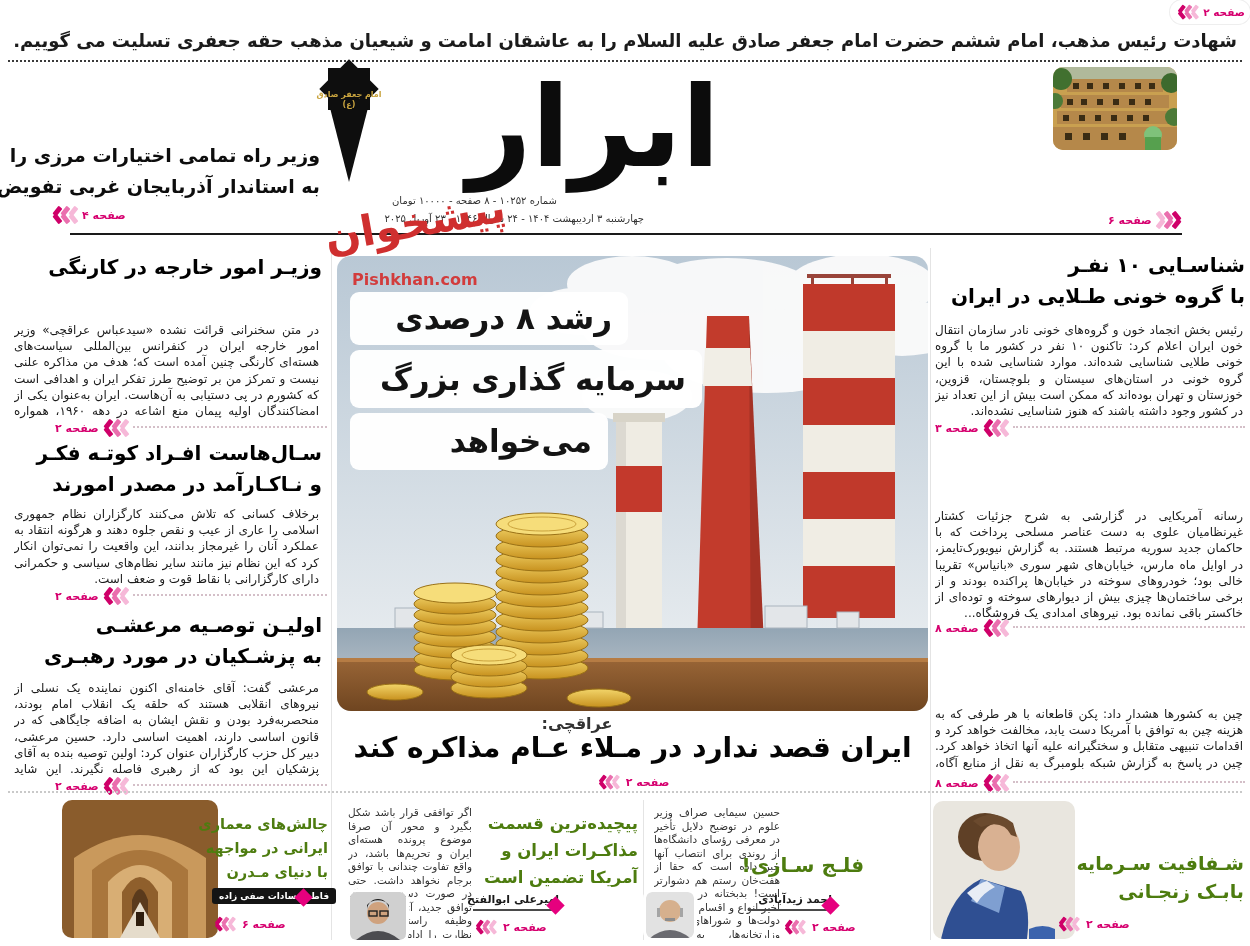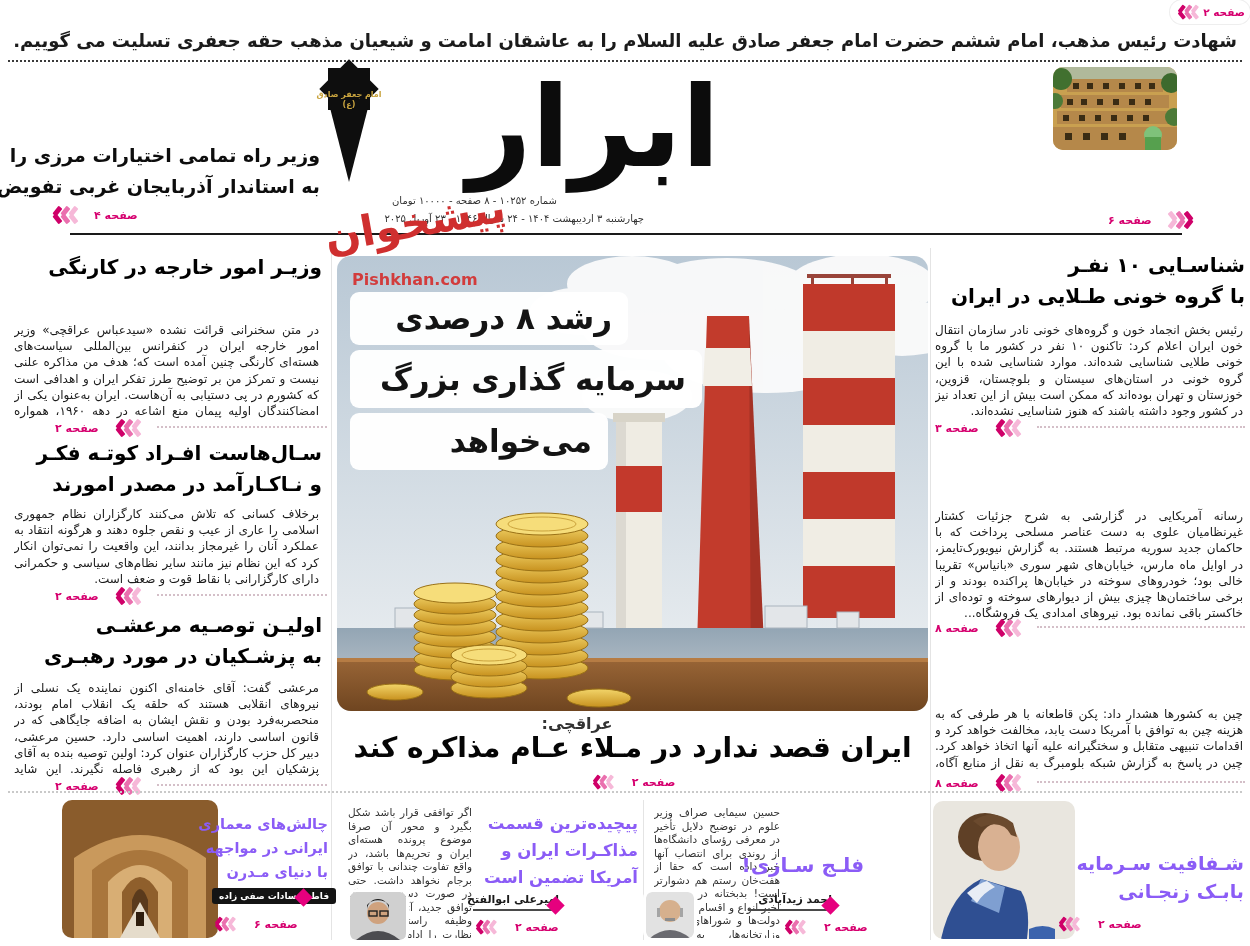--- a/index.html
+++ b/index.html
@@ -28,21 +28,21 @@
   .wm-en{left:352px;top:270px;color:#d23c3c;font-size:16px;font-weight:700;z-index:30;direction:ltr;}
 
   
   .t-right{text-align:right;}
   .hl-left-title{left:8px;top:140px;width:312px;font-size:19px;font-weight:800;line-height:31px;color:#0d0d0d;white-space:nowrap;}
   .mas-title{left:955px;top:152px;width:222px;font-size:18px;font-weight:800;line-height:26px;color:#0d0d0d;white-space:nowrap;}
   .col-title{font-size:20px;font-weight:800;line-height:31px;color:#000;white-space:nowrap;}
   .col-body{font-size:12px;line-height:16.2px;color:#1c1c1c;text-align:justify;overflow:hidden;}
 
   
-  .pmark{position:absolute;display:flex;align-items:center;gap:16px;direction:ltr;}
+  .pmark{position:absolute;display:flex;align-items:center;gap:4px;direction:ltr;}
   .plabel{font-size:11px;font-weight:700;color:#d6006f;white-space:nowrap;}
   .chev{display:inline-flex;}
   .chev.flip{transform:scaleX(-1);}
   .chev.sm{transform:scale(.82);}
   .c{position:relative;display:inline-block;width:10px;height:17px;}
   .c+.c{margin-left:-2px;}
   .c::before,.c::after{content:"";position:absolute;left:3px;width:4.5px;height:10px;border-radius:1px;}
   .c::before{top:-1px;transform:rotate(38deg);}
   .c::after{top:7px;transform:rotate(-38deg);}
   .c1::before,.c1::after{background:#cf0069;}
@@ -58,21 +58,21 @@
         align-items:center;justify-content:center;gap:2px;direction:ltr;z-index:25;box-shadow:0 0 0 1px #eee;}
   .pill .plabel{font-size:10.5px;}
 
   .kicker{left:337px;top:714px;width:480px;text-align:center;font-size:16px;font-weight:800;color:#333;}
   .bigrow{left:337px;top:736px;width:591px;height:50px;display:flex;align-items:center;justify-content:center;
           gap:10px;direction:ltr;flex-direction:column;}
   .bighl{font-size:28px;font-weight:900;color:#050505;white-space:nowrap;}
 
   
   .photo{border-radius:10px;overflow:hidden;}
-  .bt-title{font-weight:800;color:#8b5cf6;white-space:nowrap;}
+  .bt-title{font-weight:800;color:#4d7c0f;white-space:nowrap;}
   .author{border-bottom:2px solid #4a4a4a;}
   .a-name{position:absolute;right:0;bottom:3px;font-size:11px;font-weight:700;color:#1a1a1a;white-space:nowrap;}
   .abar{background:#141414;color:#fff;font-size:9px;font-weight:700;padding:3px 7px;border-radius:3px;
         white-space:nowrap;z-index:6;}
   .diamond{width:13px;height:13px;background:#e6007e;transform:rotate(45deg);z-index:7;}
   .mini-body{font-size:10.5px;line-height:13.5px;color:#333;text-align:justify;overflow:hidden;}
   .mini-photo{border-radius:6px;overflow:hidden;outline:3px solid #fff;z-index:6;}
   svg{display:block;}
 </style>
 </head>

